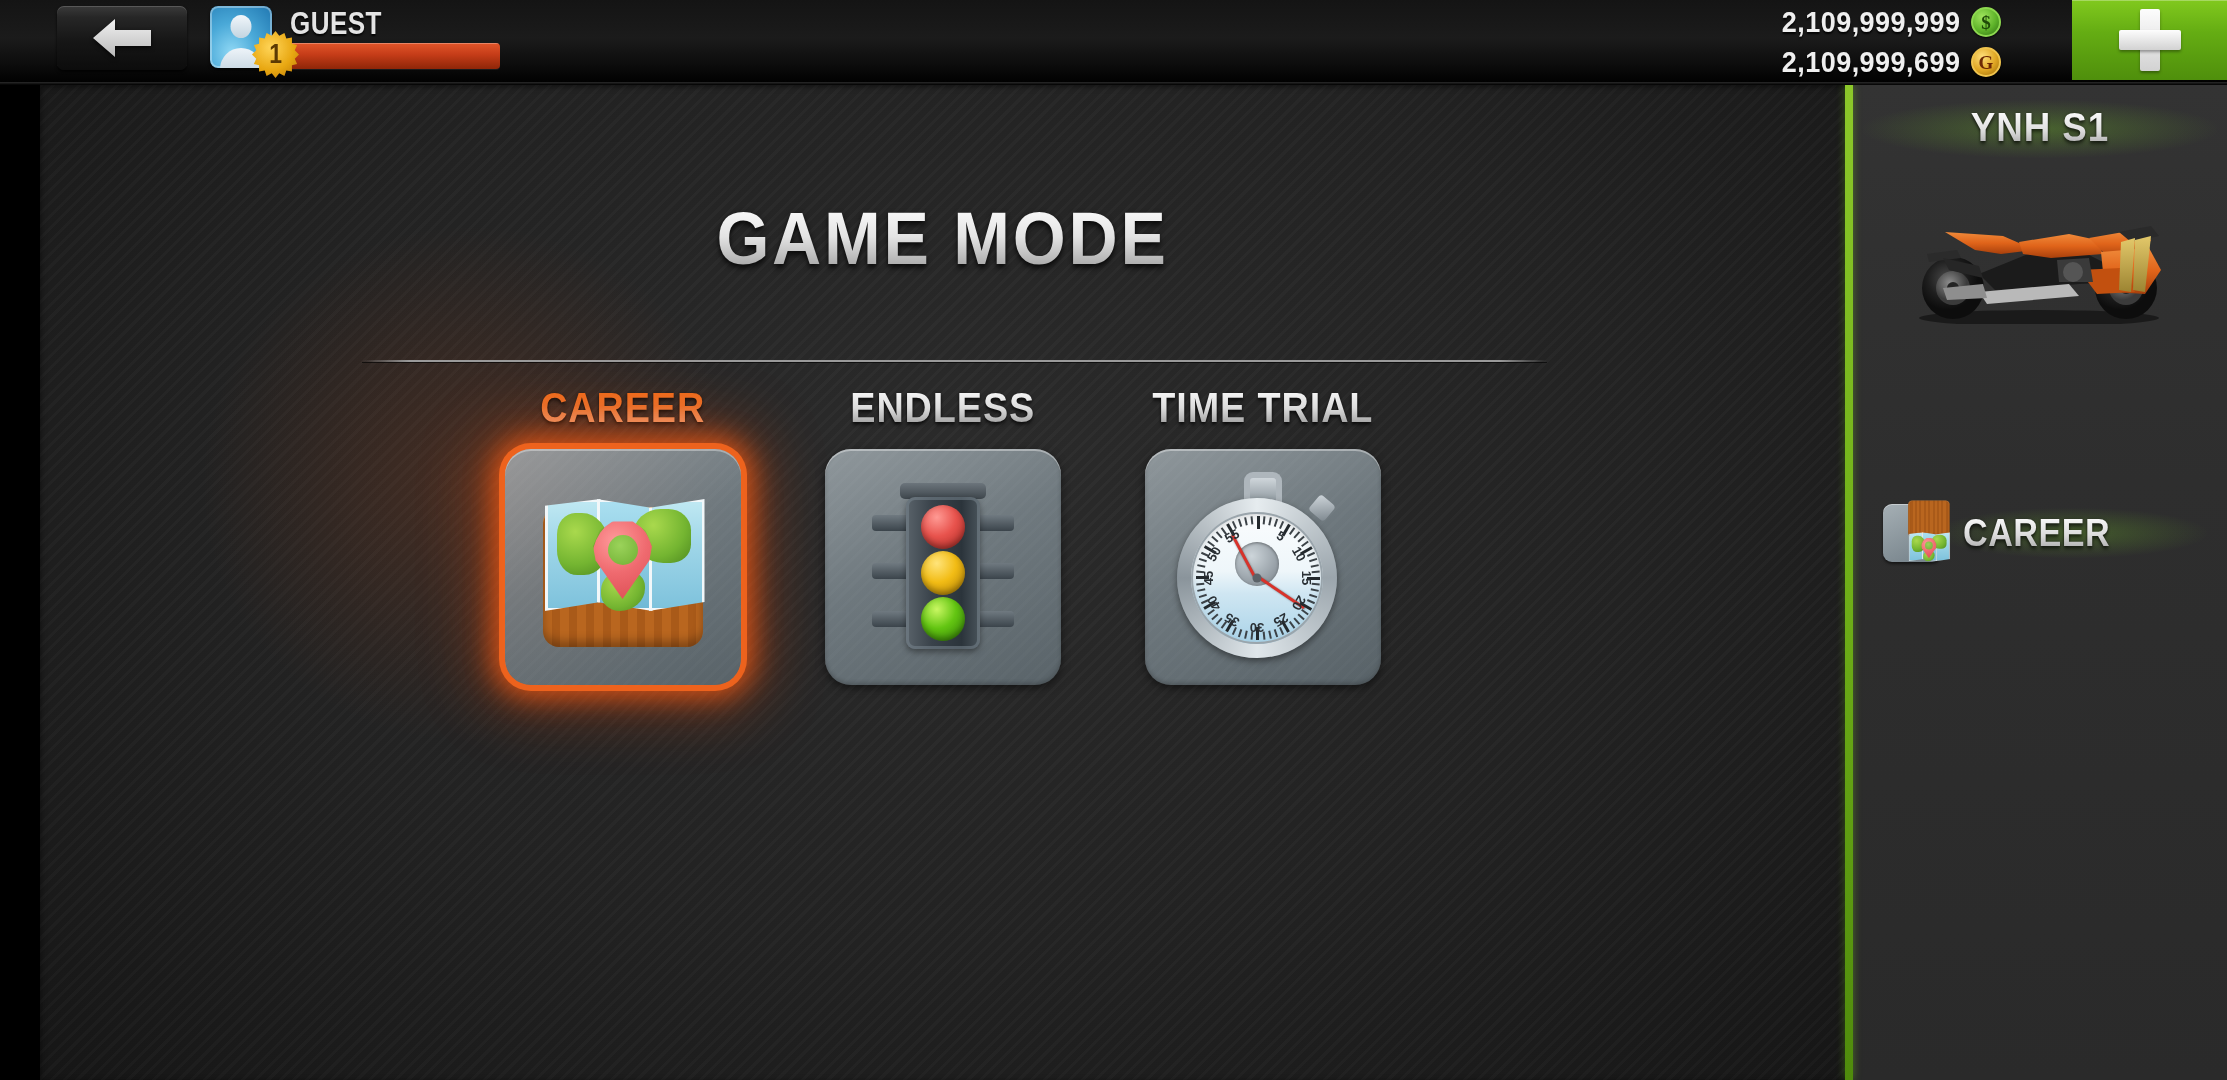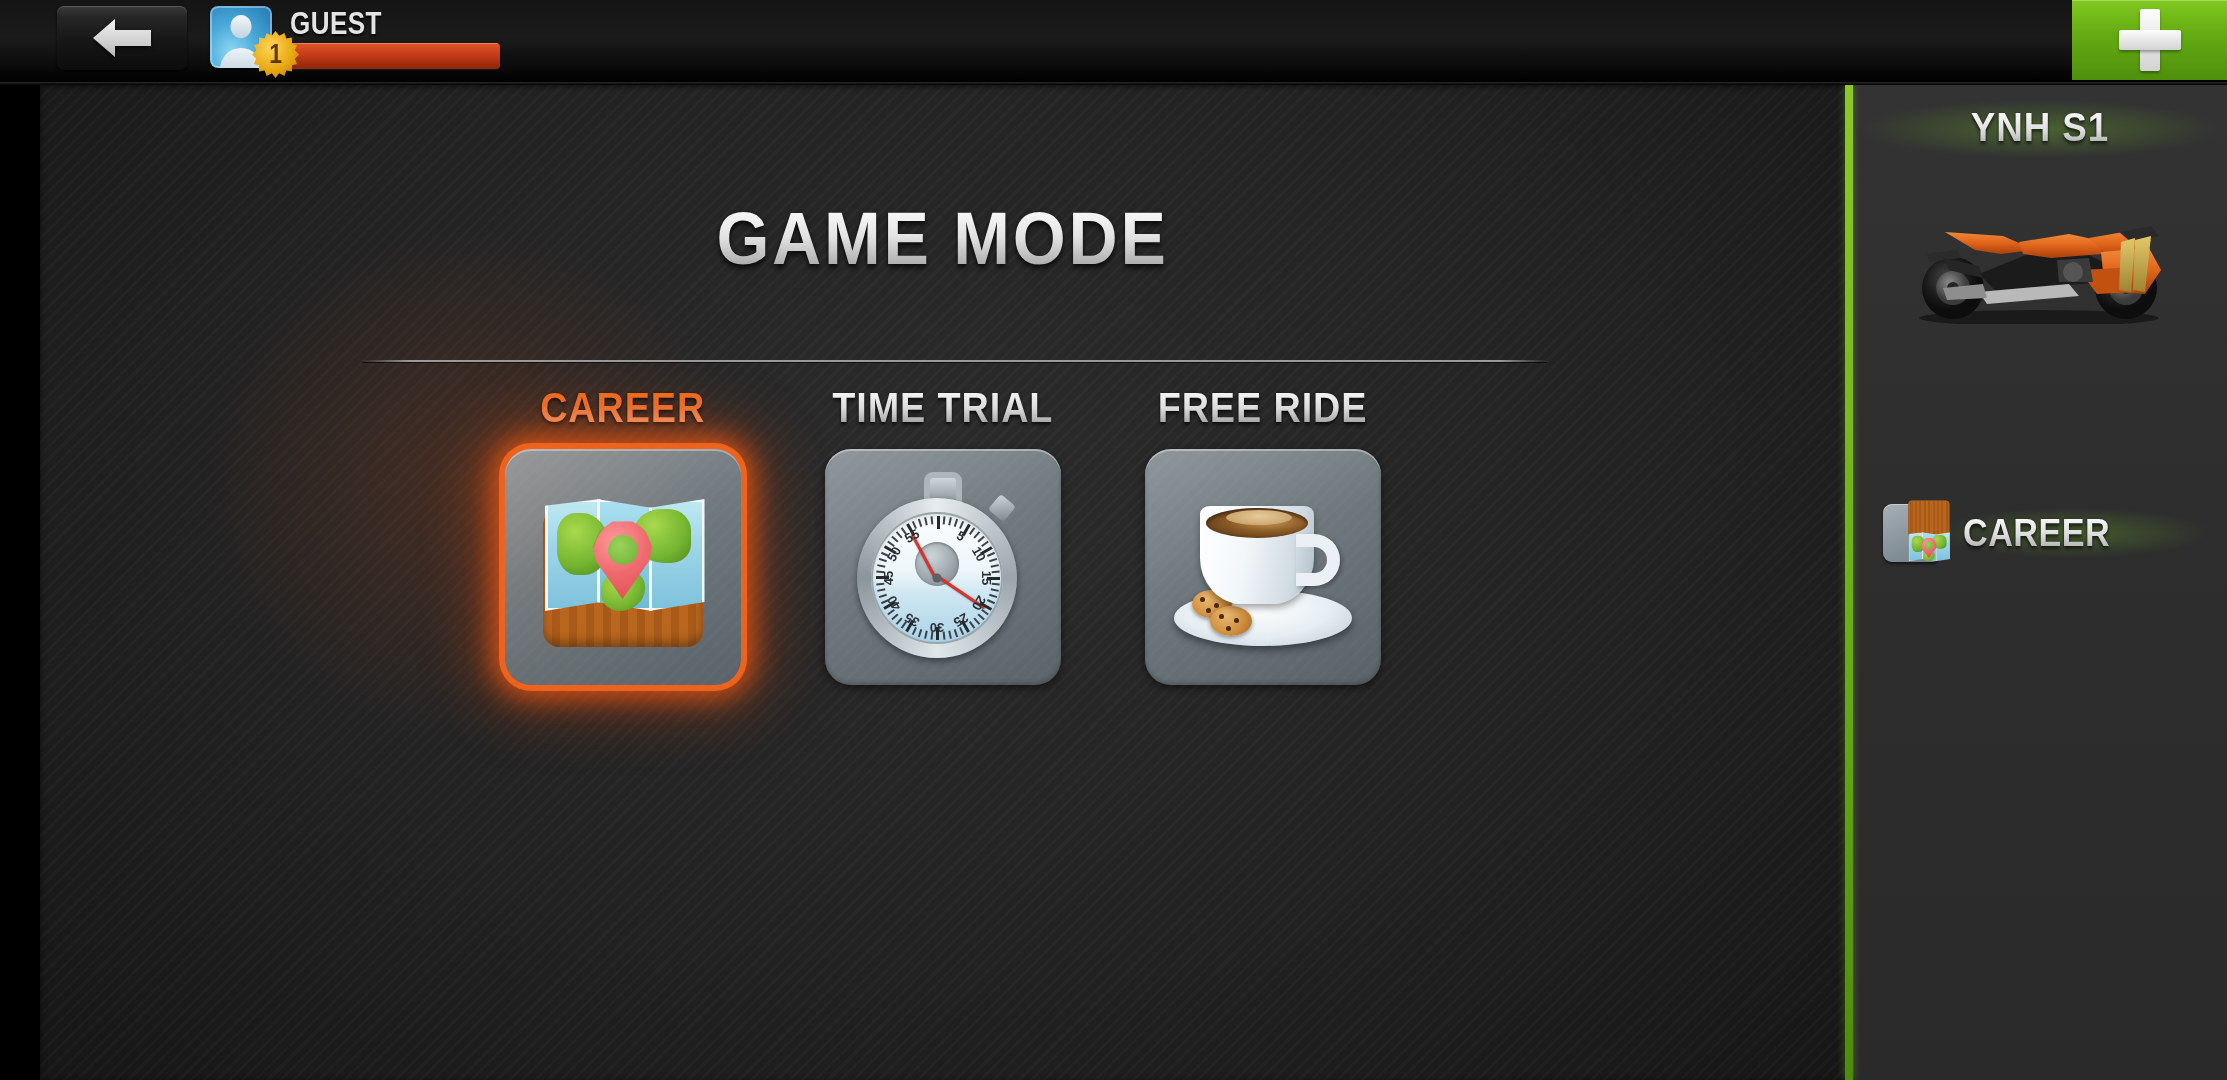--- a/index.html
+++ b/index.html
@@ -442,20 +442,39 @@
               <div class="fold f3"></div>
             <div class="land l1"></div>
               <div class="land l2"></div>
               <div class="land l3"></div>
             <div class="pin"></div>
               <div class="pin-hole"></div>
           </div>
         </div>
       </div>
 
+      <div class="mode">
+        <div class="mode-label">ENDLESS</div>
+        <div class="tile">
+          <div class="icon-traffic">
+            <div class="cap"></div>
+            <div class="visor vl v1"></div>
+              <div class="visor vr v1"></div>
+            <div class="visor vl v2"></div>
+              <div class="visor vr v2"></div>
+            <div class="visor vl v3"></div>
+              <div class="visor vr v3"></div>
+            <div class="box">
+              <div class="lamp red"></div>
+              <div class="lamp amber"></div>
+              <div class="lamp green"></div>
+            </div>
+          </div>
+        </div>
+      </div>
 
       <div class="mode">
         <div class="mode-label">TIME TRIAL</div>
         <div class="tile">
           <div class="icon-watch">
             <div class="crown"></div>
             <div class="knob"></div>
             <div class="bezel">
               <div class="dial" id="watch-dial">
                 <div class="subdial"></div>
@@ -532,42 +551,20 @@
                   <div class="dnum" style="left: 23.5648px; top: 90.5px; transform: translate(-50%, -50%) rotate(240deg);">40</div>
                   <div class="dnum" style="left: 17px; top: 66px; transform: translate(-50%, -50%) rotate(270deg);">45</div>
                   <div class="dnum" style="left: 23.5648px; top: 41.5px; transform: translate(-50%, -50%) rotate(300deg);">50</div>
                   <div class="dnum" style="left: 41.5px; top: 23.5648px; transform: translate(-50%, -50%) rotate(330deg);">55</div>
                 </div>
             </div>
           </div>
         </div>
       </div>
 
-      <div class="mode">
-        <div class="mode-label">FREE RIDE</div>
-        <div class="tile">
-          <div class="icon-coffee">
-            <div class="saucer"></div>
-            <div class="cookie c1">
-                <span class="chip" style="left:8px;top:7px"></span>
-                <span class="chip" style="left:22px;top:13px"></span>
-                <span class="chip" style="left:14px;top:18px"></span>
-              </div>
-            <div class="cookie c2">
-                <span class="chip" style="left:9px;top:8px"></span>
-                <span class="chip" style="left:24px;top:12px"></span>
-                <span class="chip" style="left:16px;top:20px"></span>
-              </div>
-            <div class="cup"></div>
-            <div class="handle"></div>
-            <div class="brew"></div>
-            <div class="foam"></div>
-          </div>
-        </div>
-      </div>
 
     </div>
   </div>
 
   <div class="rail"></div>
   <div class="rightpanel">
     <div class="veh-glow"></div>
     <div class="veh-name">YNH S1</div>
 
     <svg class="bike" viewBox="0 0 312 128">
@@ -661,19 +658,29 @@
 
     <div class="xpbar">
       <div class="fill" id="xp-fill" style="width: 100%;"></div>
     </div>
 
     <div class="level-badge">
       <div class="star"></div>
       <div class="num">1</div>
     </div>
 
+    <div class="currency">
+      <div class="cur-row">
+        <div class="cur-val">2,109,999,999</div>
+        <div class="coin cash">$</div>
+      </div>
+      <div class="cur-row">
+        <div class="cur-val">2,109,999,699</div>
+        <div class="coin gold">G</div>
+      </div>
+    </div>
 
     <div class="plus-btn">
       <div class="plus-glyph"></div>
     </div>
   </div>
 
 </div>
 
 </body></html>

